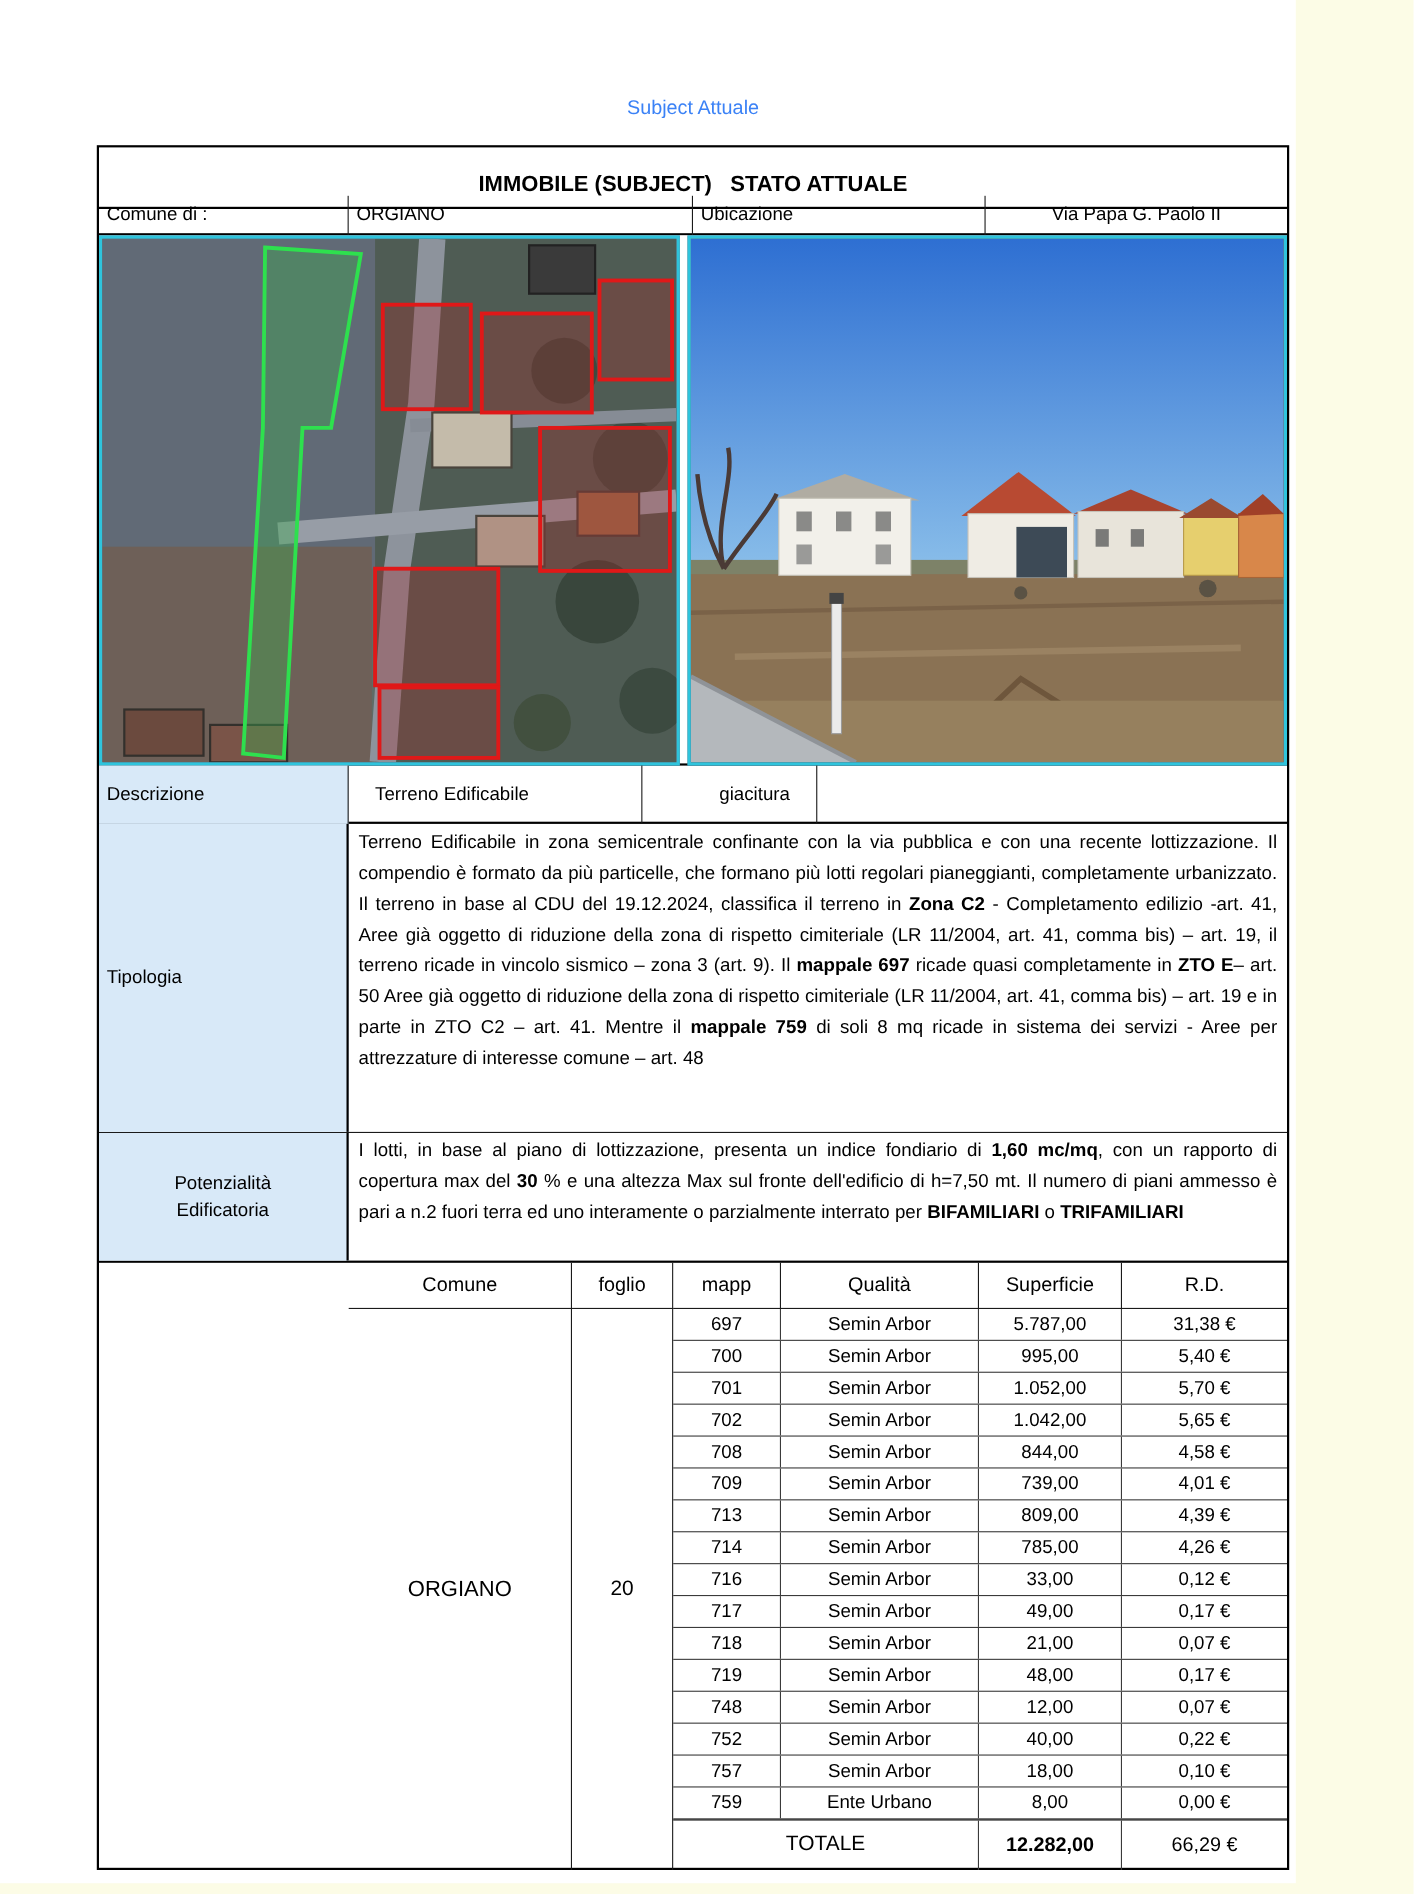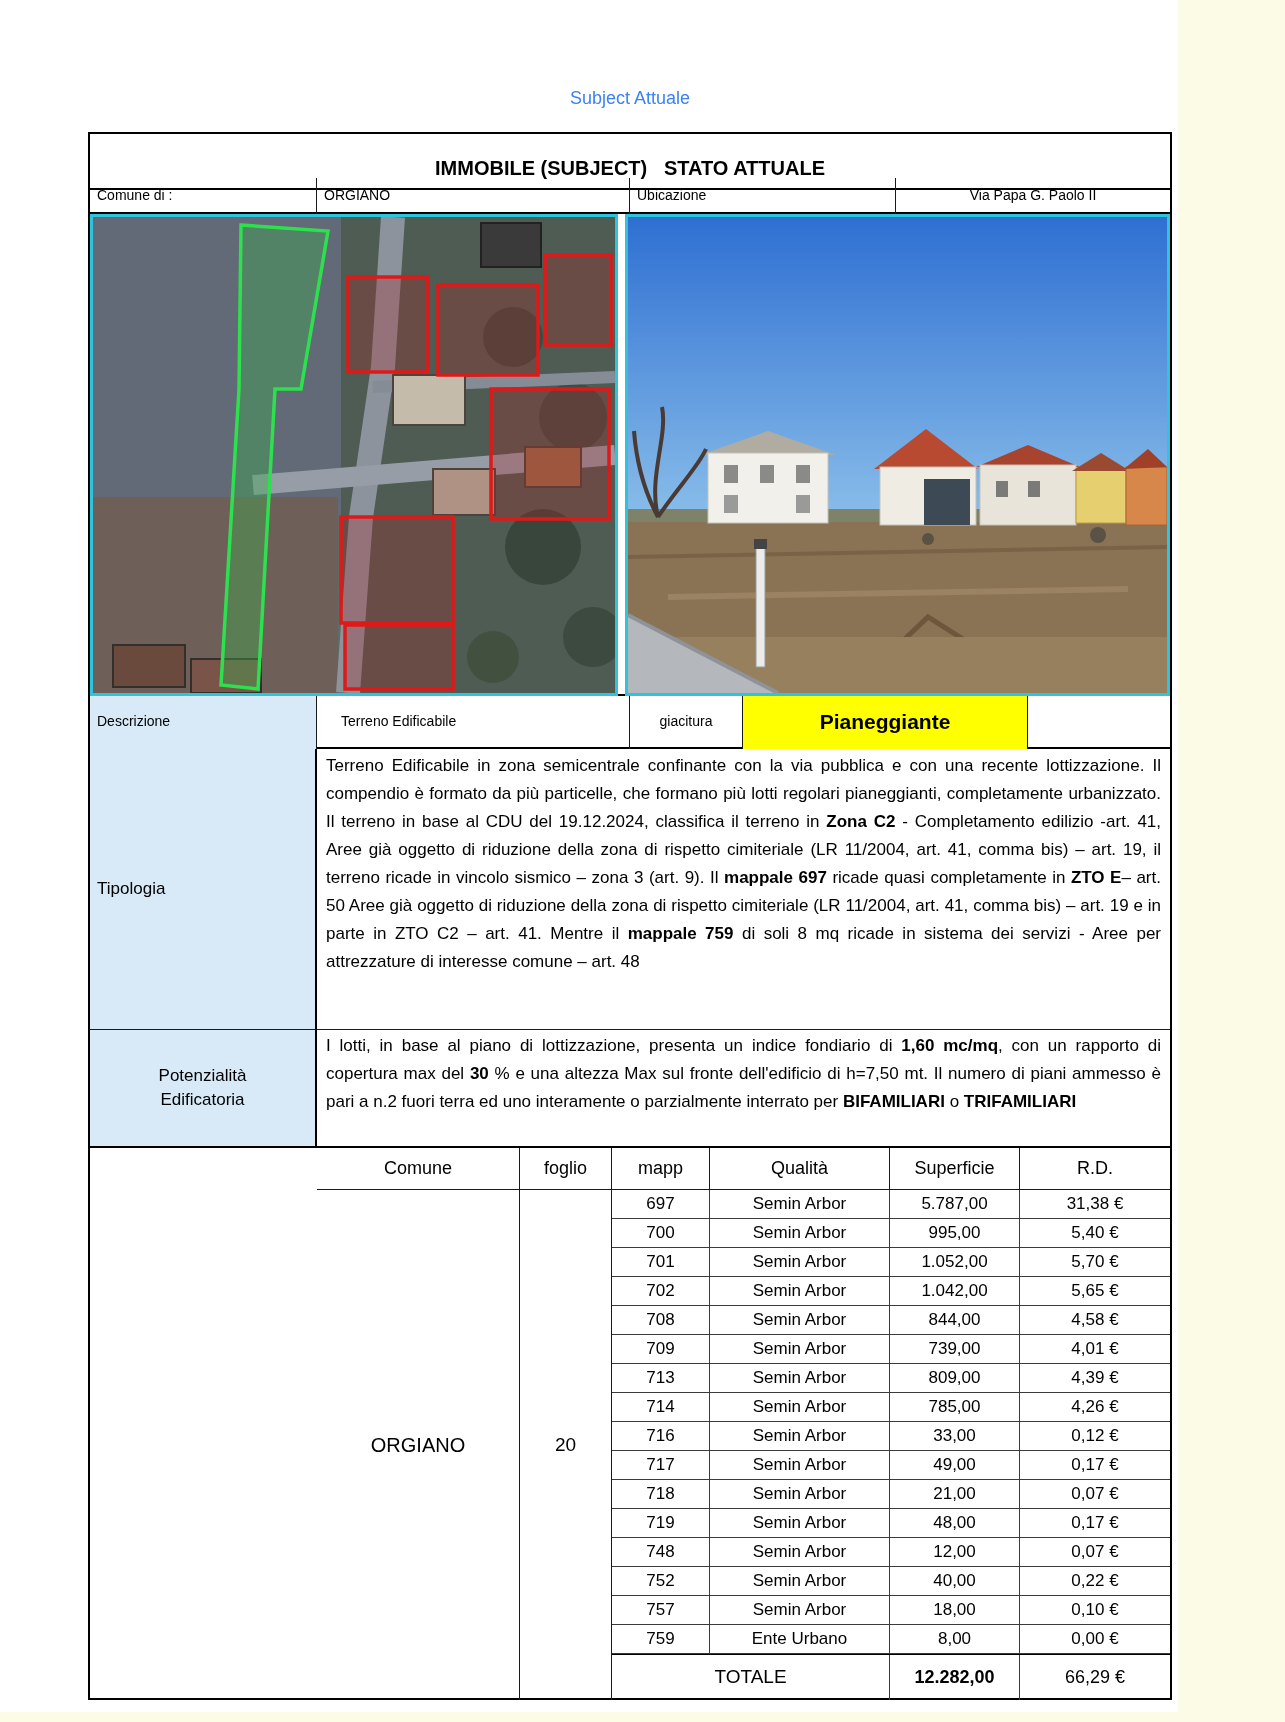--- a/index.html
+++ b/index.html
@@ -8,21 +8,21 @@
   }
   *{margin:0;padding:0;box-sizing:border-box;}
   body{font-family:"Liberation Sans",sans-serif;color:#000;background:var(--margin);}
   .page{position:relative;width:1285px;height:1722px;overflow:hidden;}
   .content-bg{position:absolute;left:0;top:0;width:1178px;height:1712px;background:#fff;}
   .doc-title{position:absolute;left:88px;top:88px;width:1084px;text-align:center;
     font-size:18px;color:#3b82f6;}
   .sheet{position:absolute;left:88px;top:132px;width:1084px;height:1568px;
     border:2px solid #000;background:#fff;}
   .abs{position:absolute;}
-  .cell{position:absolute;font-size:14px;overflow:hidden;}
+  .cell{position:absolute;font-size:17px;overflow:hidden;}
   .vline{border-right:1.5px solid var(--line);}
   .blue{background:var(--blue);}
   .padL{padding-left:7px;}
   
   .row-immobile{left:0;top:12px;width:1080px;height:44px;line-height:44px;
     text-align:center;font-weight:bold;font-size:20px;white-space:pre;
     border-bottom:2px solid #000;}
   .row-info{left:0;top:44px;width:1080px;height:36px;border-bottom:2px solid #000;}
   .row-info .cell{top:0;height:36px;line-height:34px;}
   
@@ -157,23 +157,22 @@
           <rect x="126" y="322" width="13" height="10" fill="#444"></rect>
           <path d="M30,300 C20,260 40,220 34,190 M30,300 C50,270 70,250 78,232 M30,300 C14,270 8,240 6,214" stroke="#4a3a36" stroke-width="4" fill="none"></path>
           <circle cx="470" cy="318" r="8" fill="#5a5244"></circle>
           <circle cx="300" cy="322" r="6" fill="#5a5244"></circle>
         </svg>
       </div>
     </div>
 
     <div class="abs row-descr">
       <div class="cell vline blue padL" style="left:0;width:227px;">Descrizione</div>
-      <div class="cell vline padL" style="left:227px;width:313px;padding-left:24px;">Terreno Edificabile</div>
+      <div class="cell vline padL" style="left:227px;width:267px;padding-left:24px;">Terreno Edificabile</div>
       <div class="cell vline" style="left:540px;width:113px;text-align:center;">giacitura</div>
-      <div class="cell vline hl-yellow" style="left:653px;width:285px;">Pianeggiante</div>
       <div class="cell" style="left:938px;width:142px;"></div>
     </div>
 
     <div class="abs row-tipologia">
       <div class="label-cell blue padL">Tipologia</div>
       <div class="rich"><span>Terreno Edificabile in zona semicentrale confinante con la via pubblica e con una recente lottizzazione. Il compendio è formato da più particelle, che formano più lotti regolari pianeggianti, completamente urbanizzato. Il terreno in base al CDU del 19.12.2024, classifica il terreno in </span><b>Zona C2</b><span> - Completamento edilizio -art. 41, Aree già oggetto di riduzione della zona di rispetto cimiteriale (LR 11/2004, art. 41, comma bis) – art. 19, il terreno ricade in vincolo sismico – zona 3 (art. 9). Il </span><b>mappale 697</b><span> ricade quasi completamente in </span><b>ZTO E</b><span>– art. 50 Aree già oggetto di riduzione della zona di rispetto cimiteriale (LR 11/2004, art. 41, comma bis) – art. 19 e in parte in ZTO C2 – art. 41. Mentre il </span><b>mappale 759</b><span> di soli 8 mq ricade in sistema dei servizi - Aree per attrezzature di interesse comune – art. 48</span></div>
     </div>
 
     <div class="abs row-potenz">
       <div class="label-cell label-center blue" style="white-space:pre-line;">Potenzialità

